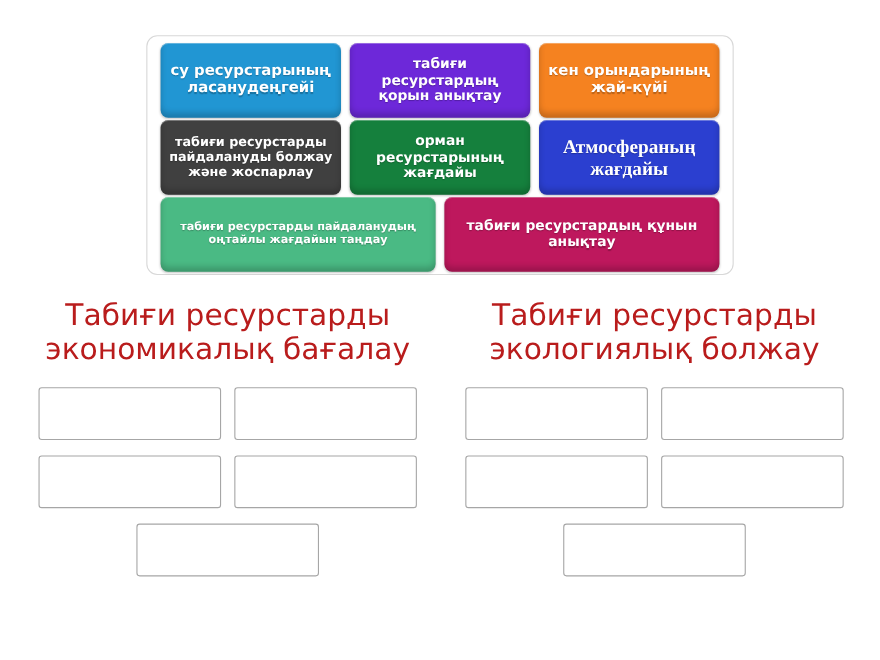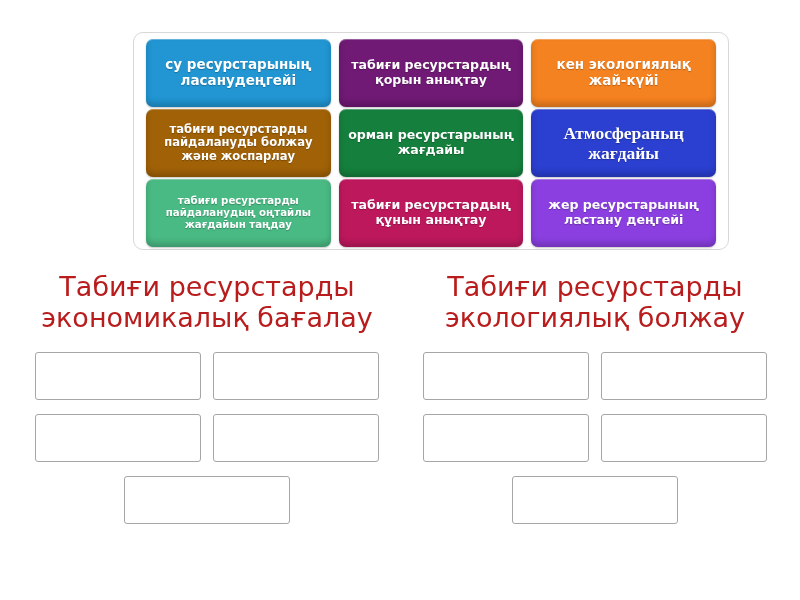--- a/index.html
+++ b/index.html
@@ -13,21 +13,21 @@
     position: relative;
     font-family: "DejaVu Sans", "Liberation Sans", sans-serif;
     overflow: hidden;
   }
 
   
   #tile-tray {
     position: absolute;
     left: 133px;
     top: 32px;
-    width: 596px;
+    width: 534px;
     height: 218px;
     border: 1px solid #d8d8d8;
     border-radius: 10px;
     background: #ffffff;
     box-sizing: border-box;
     padding: 6px 8px;
   }
   .tile-row {
     display: flex;
     height: 68px;
@@ -114,49 +114,46 @@
 </style>
 </head>
 <body style="background: rgb(255, 255, 255);">
 
 <div id="tile-tray">
 
   <div class="tile-row">
     <div class="tile" style="background: rgb(33, 150, 211);">
       <span class="tile-text fs-14">су ресурстарының ласанудеңгейі</span>
     </div>
-    <div class="tile" style="background: #701a75;">
+    <div class="tile" style="background: #6d28d9;">
       <span class="tile-text fs-13">табиғи ресурстардың қорын анықтау</span>
     </div>
     <div class="tile" style="background: rgb(245, 130, 32);">
-      <span class="tile-text fs-14">кен экологиялық жай-күйі</span>
+      <span class="tile-text fs-14">кен орындарының жай-күйі</span>
     </div>
   </div>
 
   <div class="tile-row">
-    <div class="tile" style="background: #a16207;">
+    <div class="tile" style="background: #404040;">
       <span class="tile-text fs-12">табиғи ресурстарды пайдалануды болжау және жоспарлау</span>
     </div>
     <div class="tile" style="background: #15803d;">
       <span class="tile-text fs-13">орман ресурстарының жағдайы</span>
     </div>
     <div class="tile" style="background: rgb(43, 63, 208);">
       <span class="tile-text fs-18">Атмосфераның жағдайы</span>
     </div>
   </div>
 
   <div class="tile-row">
     <div class="tile" style="background: rgb(74, 186, 132);">
       <span class="tile-text fs-10">табиғи ресурстарды пайдаланудың оңтайлы жағдайын таңдау</span>
     </div>
     <div class="tile" style="background: #be185d;">
       <span class="tile-text fs-13">табиғи ресурстардың құнын анықтау</span>
-    </div>
-    <div class="tile" style="background: rgb(139, 63, 224);">
-      <span class="tile-text fs-13">жер ресурстарының ластану деңгейі</span>
     </div>
   </div>
 
 </div>
 
 <div id="columns">
 
   <div class="column" id="column-left">
     <h2 class="column-title">Табиғи ресурстарды экономикалық бағалау</h2>
     <div class="dropzone-grid">

